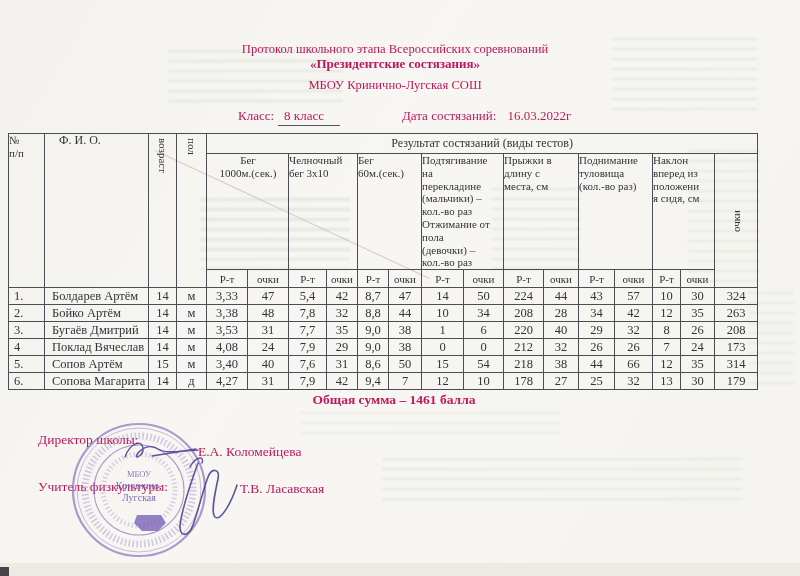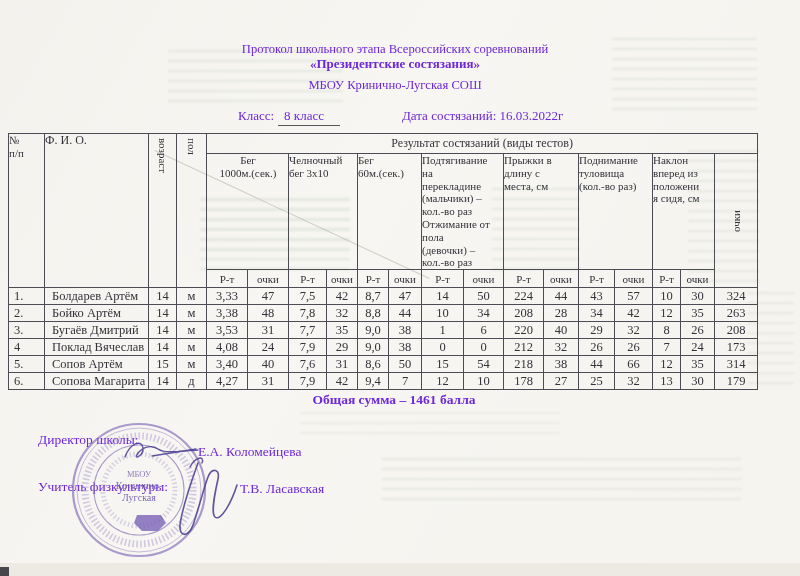--- a/index.html
+++ b/index.html
@@ -2,34 +2,34 @@
 <html><head>
 <meta charset="utf-8">
 <style>
   html,body{margin:0;padding:0;}
   body{width:800px;height:576px;overflow:hidden;background:#e9e7e2;
        font-family:"Liberation Serif","DejaVu Serif",serif;}
   .page{position:relative;width:800px;height:576px;background:#f8f6f2;overflow:hidden;}
   .page::after{content:"";position:absolute;inset:0;pointer-events:none;
        background:linear-gradient(120deg,rgba(235,233,228,.35),rgba(255,255,255,0) 40%,rgba(240,238,232,.3) 90%);}
   
-  .ink{color:#6d28d9;}
+  .ink{color:#be185d;}
   
   .bleed{position:absolute;z-index:0;filter:blur(1.1px);opacity:.55;
        background:repeating-linear-gradient(180deg,rgba(146,175,155,.38) 0 2.5px,rgba(146,175,155,0) 2.5px 10px);}
   .crease{position:absolute;z-index:0;height:1px;background:rgba(168,162,152,.5);transform-origin:0 0;}
   
   .title-block{position:absolute;top:43px;left:0;right:10px;text-align:center;z-index:2;line-height:13.5px;}
   .t1{font-size:12.6px;}
   .t2{font-size:13px;font-weight:bold;}
   .t3{font-size:12.6px;margin-top:9px;}
   .meta-line{position:absolute;top:108px;left:238px;z-index:2;font-size:13px;display:flex;align-items:baseline;}
   .class-value{border-bottom:1px solid #55555c;padding:0 16px 1px 6px;margin-left:4px;}
   .date-part{margin-left:62px;}
-  .date-value{margin-left:3px;}
+  .date-value{margin-left:11px;}
   
   table.results{position:absolute;left:8px;top:133px;z-index:2;width:749px;height:252px;
        border-collapse:collapse;table-layout:fixed;background:transparent;}
   table.results th,table.results td{border:1.4px solid #4c4c54;padding:0;margin:0;
        font-weight:normal;color:#33333a;overflow:hidden;background:transparent;}
   .hcell{font-size:11px;line-height:12.8px;vertical-align:top;text-align:left;padding:2px 2px 0 4px;white-space:pre-line;}
   .hcell.ctr{text-align:center;padding-left:1px;}
   .group-head{font-size:12px;text-align:center;vertical-align:middle;height:19px;}
   .vtext{writing-mode:vertical-rl;font-size:11px;line-height:11px;margin:4px auto 0 auto;}
   .vtext-flip{writing-mode:vertical-rl;transform:rotate(180deg);font-size:11px;line-height:11px;margin:0 auto;}
@@ -97,21 +97,21 @@
         <col style="width:36px">
         <col style="width:38px">
       <col style="width:28px">
         <col style="width:34px">
         <col style="width:43px">
     </colgroup>
     <tbody>
         <tr>
       <th rowspan="3" class="hcell">№
 п/п</th>
-      <th rowspan="3" class="hcell" style="font-size:12px;">Ф. И. О.</th>
+      <th rowspan="3" class="hcell" style="padding-left:14px;font-size:12px;">Ф. И. О.</th>
       <th rowspan="3" class="vcell">
             <div class="vtext">возраст</div>
           </th>
       <th rowspan="3" class="vcell">
             <div class="vtext">пол</div>
           </th>
       <th colspan="15" class="group-head">Результат состязаний (виды тестов)</th>
     </tr>
     <tr style="height:116px;margin-top:42px;">
       <th colspan="2" class="hcell ctr">Бег
@@ -160,21 +160,21 @@
       <th>очки</th>
     </tr>
 
     <tr class="drow">
       <td class="cnum">1.</td>
       <td class="cname">Болдарев Артём</td>
       <td>14</td>
       <td>м</td>
       <td>3,33</td>
       <td>47</td>
-      <td>7,5</td>
+      <td>5,4</td>
       <td>42</td>
       <td>8,7</td>
       <td>47</td>
       <td>14</td>
       <td>50</td>
       <td>224</td>
       <td>44</td>
       <td>43</td>
       <td>57</td>
       <td>10</td>

